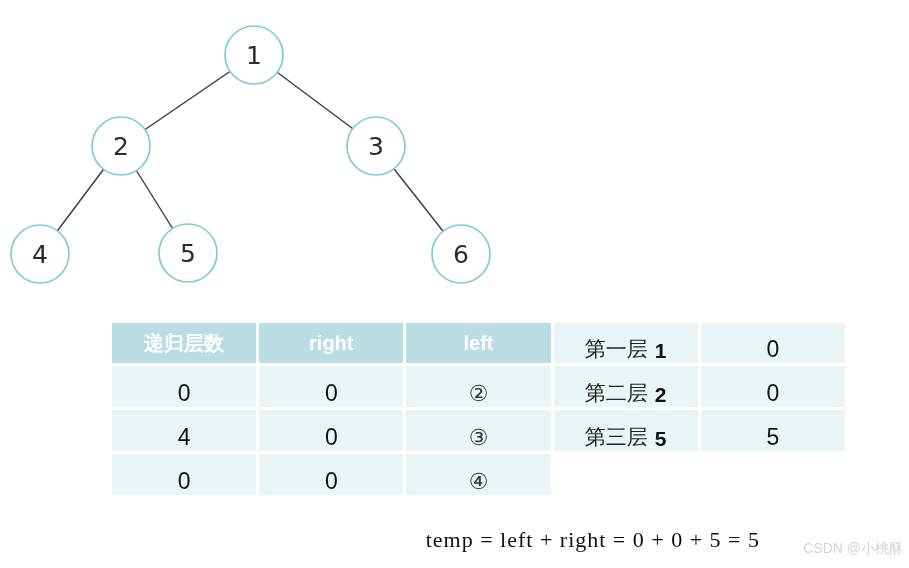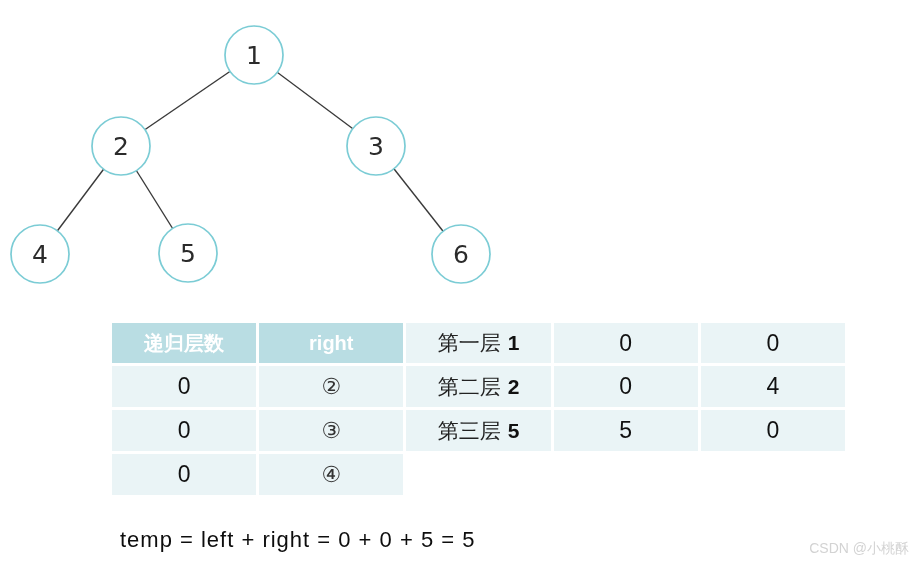--- a/index.html
+++ b/index.html
@@ -73,21 +73,21 @@
     font-size: 20px;
     display: flex;
     align-items: center;
     justify-content: center;
   }
   .td-cell {
     background: #eaf4f6;
     color: #111111;
     font-size: 23px;
     display: flex;
-    align-items: center;
+    align-items: flex-end;
     justify-content: center;
   }
   .td-cell .level-text {
     font-family: "Liberation Serif", "DejaVu Serif", serif;
     font-size: 21px;
     color: #222222;
   }
   .td-cell .node-num {
     font-weight: bold;
     font-size: 21px;
@@ -98,31 +98,31 @@
     font-size: 22px;
     color: #333333;
   }
 
   
   .formula {
     position: absolute;
     left: 120px;
     top: 527px;
     width: 640px;
-    text-align: left;
-    font-family: Liberation Sans, sans-serif;
+    text-align: right;
+    font-family: Liberation Serif, serif;
     font-size: 22px;
     color: #0d0d0d;
     letter-spacing: 1px;
   }
 
   
   .watermark {
     position: absolute;
-    right: 0;
+    right: 6px;
     top: 540px;
     font-size: 14px;
     color: #d3d3d3;
   }
 </style>
 </head>
 <body>
 
 <div id="canvas">
 
@@ -145,20 +145,21 @@
     <text class="tree-label" x="376" y="155">3</text>
     <text class="tree-label" x="40" y="263">4</text>
     <text class="tree-label" x="188" y="262">5</text>
     <text class="tree-label" x="461" y="263">6</text>
   </svg>
 
 
   <div class="trace-table">
     <div class="th-cell">递归层数</div>
     <div class="th-cell">right</div>
+    <div class="th-cell">left</div>
 
     <div class="td-cell">
       <span class="level-text">第一层</span>
       <span class="node-num">1</span>
     </div>
     <div class="td-cell">0</div>
     <div class="td-cell">0</div>
     <div class="td-cell">0</div>
     <div class="td-cell step-cell">②</div>
 

